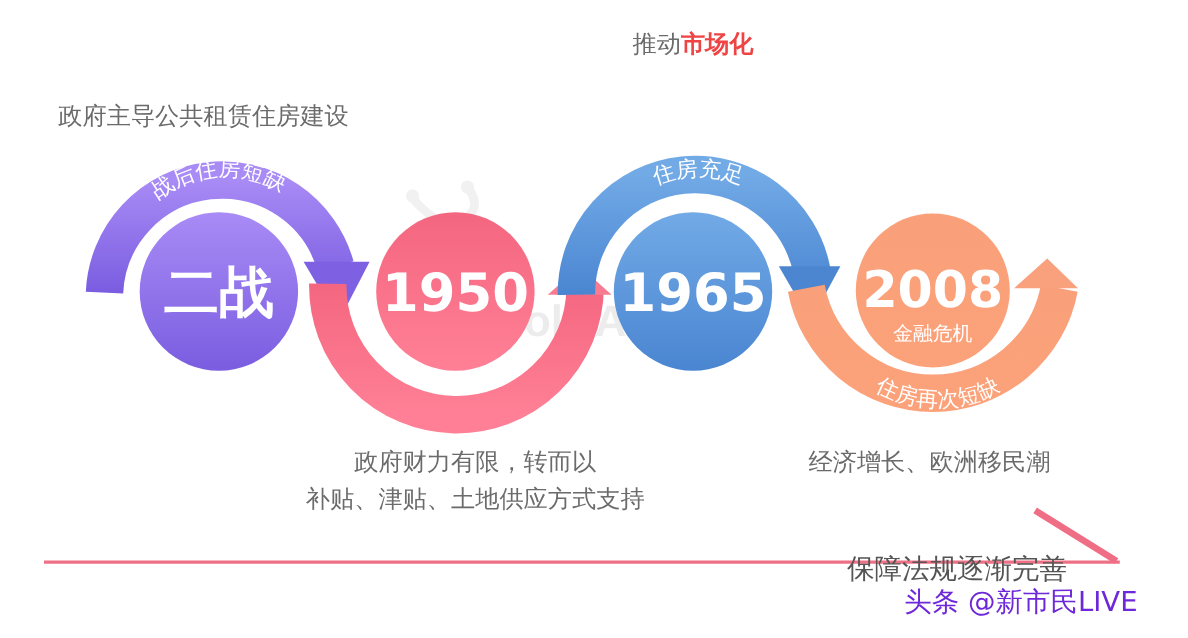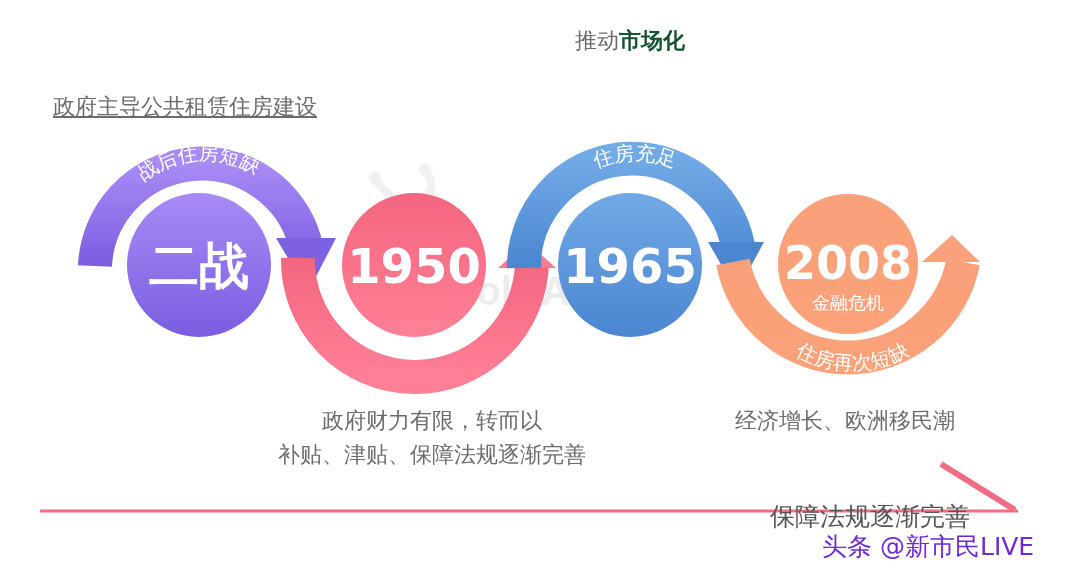--- a/index.html
+++ b/index.html
@@ -1,18 +1,18 @@
 <!DOCTYPE html>
 <html><head>
 <meta charset="utf-8">
 <style>
   html,body{margin:0;padding:0;background:#ffffff;}
   body{width:1080px;height:580px;position:relative;overflow:hidden;font-family:"DejaVu Sans","Liberation Sans",sans-serif;}
   .txt{position:absolute;color:#6b6b6b;font-size:22px;text-align:center;white-space:nowrap;line-height:30px;}
-  .accent{color:#14532d;font-weight:bold;}
+  .accent{color:#ef4444;font-weight:bold;}
   svg.main{position:absolute;left:0;top:0;}
   .watermark-bottom{position:absolute;left:770px;top:500px;font-size:25px;color:#555;white-space:nowrap;}
   .watermark-overlay{position:absolute;left:822px;top:530px;font-size:25px;color:#6d28d9;white-space:nowrap;}
 </style>
 </head>
 <body>
 
 <svg class="main" width="1080" height="580" viewBox="0 0 1080 580">
   <defs>
     <linearGradient id="gPurple" x1="0" y1="0" x2="0" y2="1">
@@ -76,33 +76,33 @@
   </text>
   <path id="arcPath3" d="M770 335 A 115 115 0 0 0 935 335" fill="none"></path>
   <text font-size="20" fill="#fff" font-family="DejaVu Sans, sans-serif">
     <textPath href="#arcPath3" startOffset="50%" text-anchor="middle" id="arcLbl3">住房再次短缺</textPath>
   </text>
 
   <line x1="40" y1="511" x2="1018" y2="511" stroke="#ee7085" stroke-width="3"></line>
   <line x1="941" y1="464" x2="1015" y2="510" stroke="#f06d86" stroke-width="6"></line>
 </svg>
 
-<div class="txt" style="left:0;width:370px;top:92px;text-decoration:underline;">
+<div class="txt" style="left:0;width:370px;top:92px;">
   <div>政府主导公共租赁住房建设</div>
 </div>
 
 <div class="txt" style="left:430px;width:400px;top:24px;line-height:33px;">
   <div>
     <span>推动</span><span class="accent">市场化</span>
   </div>
 </div>
 
 <div class="txt" style="left:232px;width:400px;top:404px;line-height:34px;">
   <div>政府财力有限，转而以</div>
-  <div>补贴、津贴、保障法规逐渐完善</div>
+  <div>补贴、津贴、土地供应方式支持</div>
 </div>
 
 <div class="txt" style="left:700px;width:290px;top:406px;">
   <div>经济增长、欧洲移民潮</div>
 </div>
 
 <div class="watermark-bottom">保障法规逐渐完善</div>
 <div class="watermark-overlay">头条 @新市民LIVE</div>
 
 </body></html>

